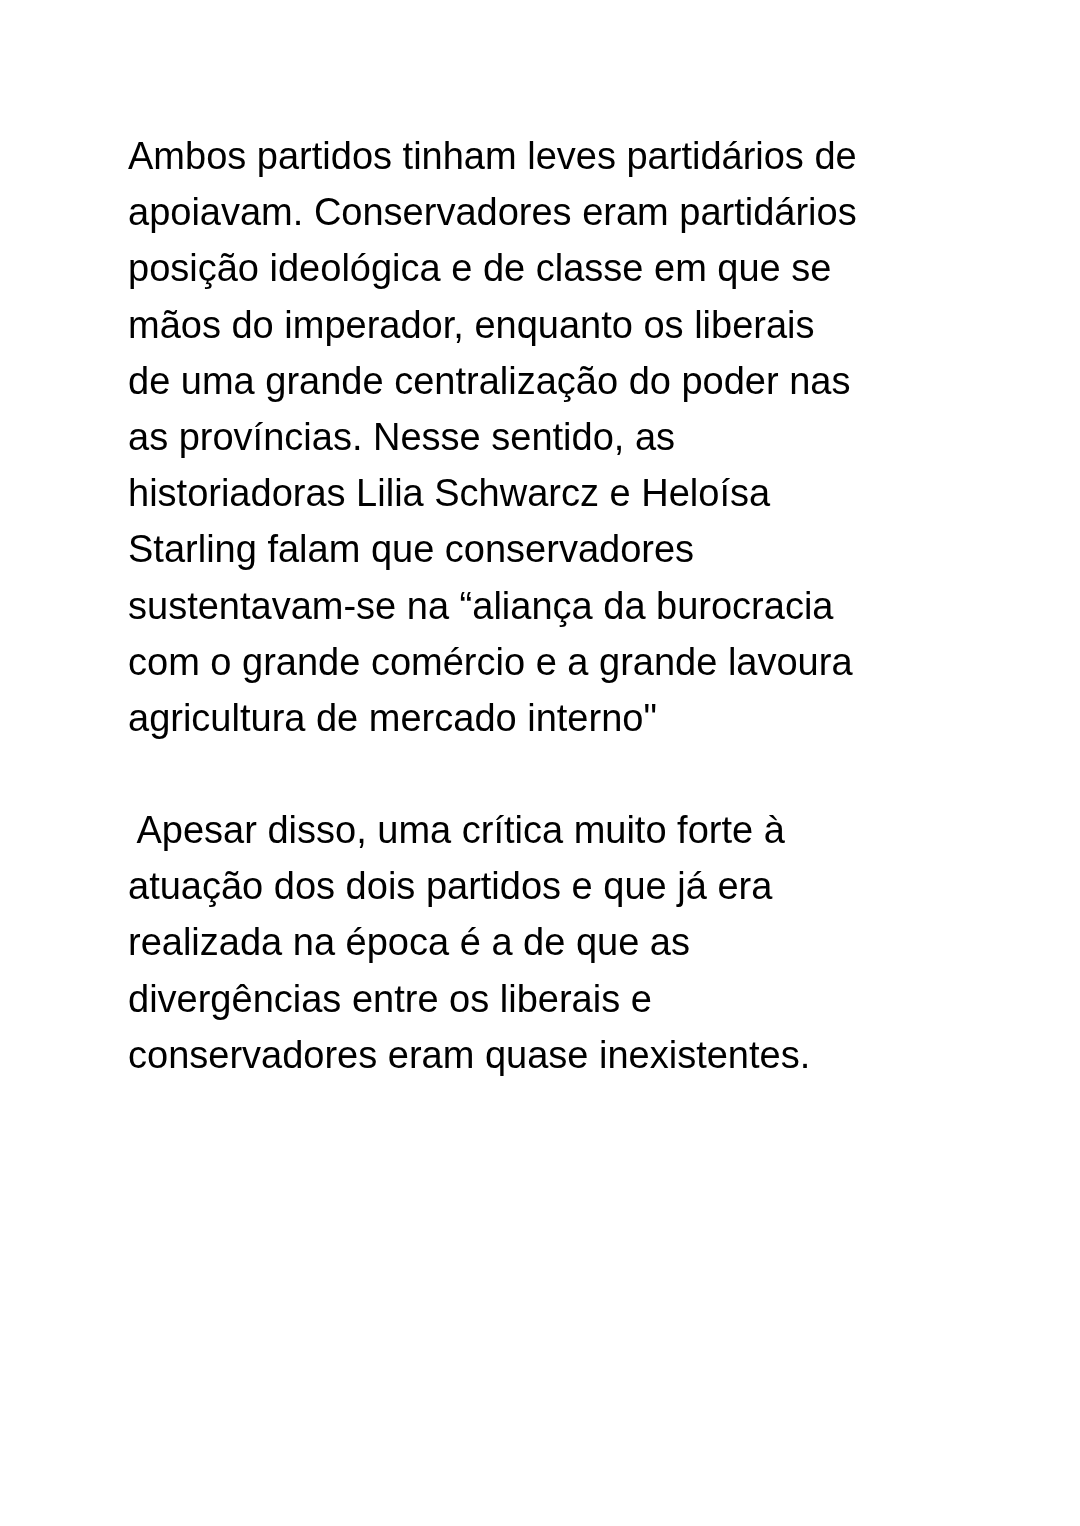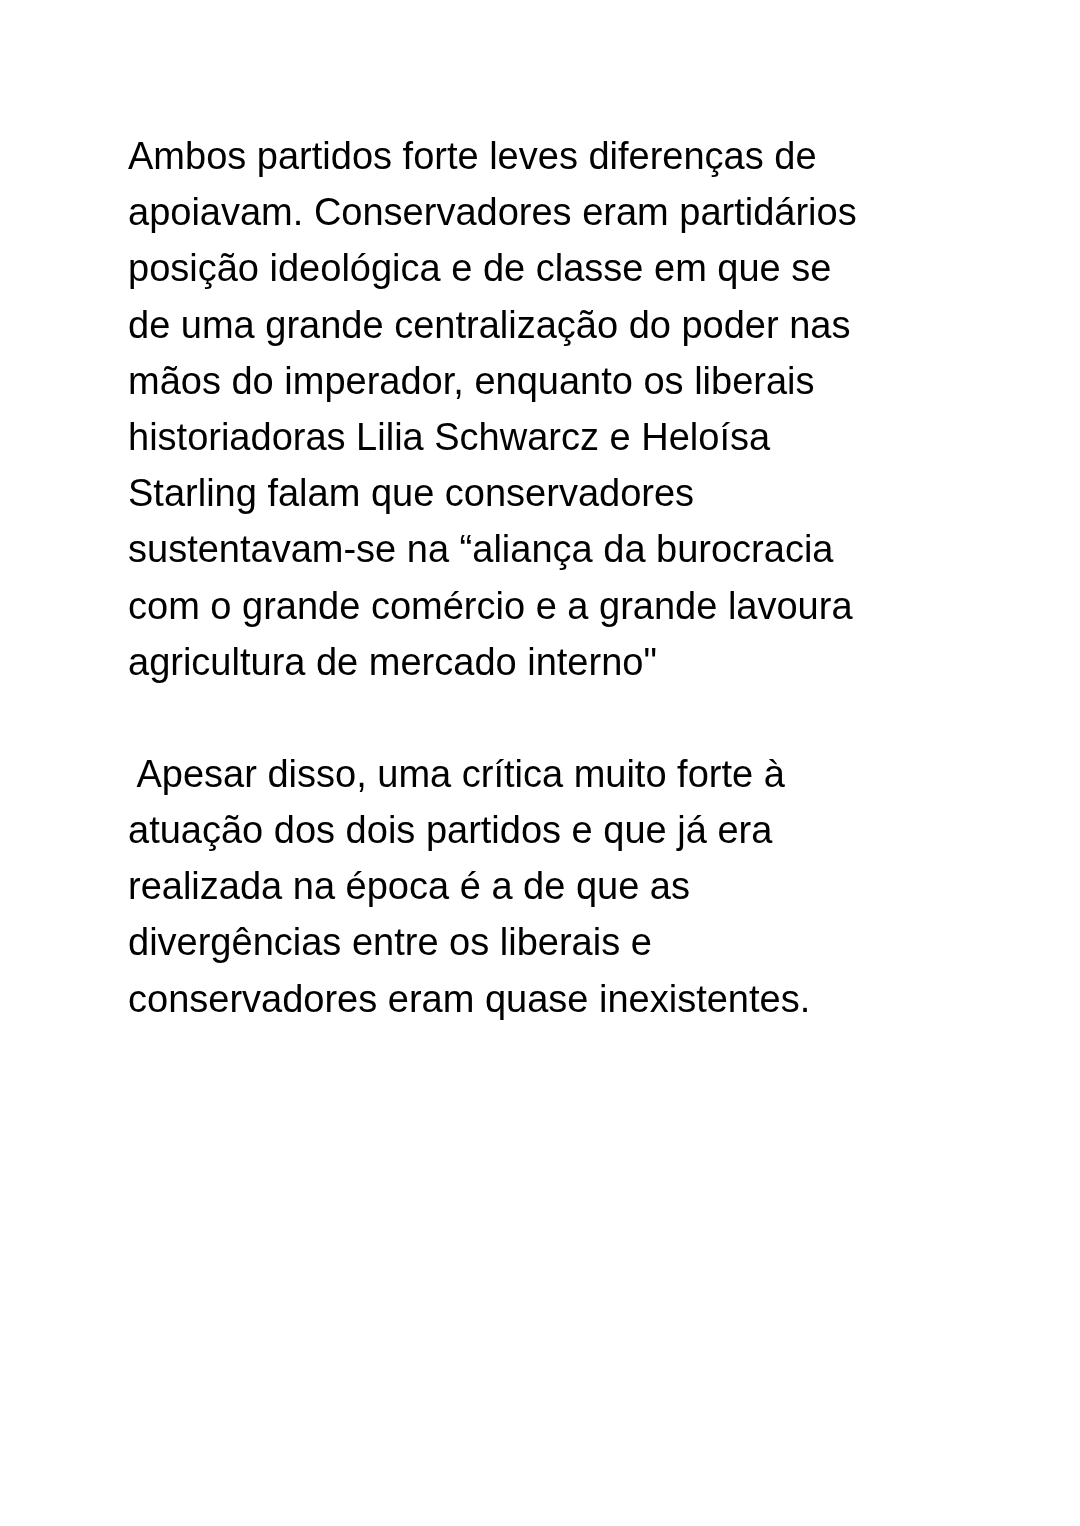--- a/index.html
+++ b/index.html
@@ -33,25 +33,26 @@
     }
     .gap {
       height: 56px;
     }
   </style>
 </head>
 <body>
 
 <div class="page">
   <p class="para">
-    <span class="line">Ambos partidos forte leves diferenças de</span>
+    <span class="line">Ambos partidos tinham leves partidários de</span>
     <span class="line">apoiavam. Conservadores eram partidários</span>
     <span class="line">posição ideológica e de classe em que se</span>
+    <span class="line">mãos do imperador, enquanto os liberais</span>
     <span class="line">de uma grande centralização do poder nas</span>
-    <span class="line">mãos do imperador, enquanto os liberais</span>
+    <span class="line">as províncias. Nesse sentido, as</span>
     <span class="line">historiadoras Lilia Schwarcz e Heloísa</span>
     <span class="line">Starling falam que conservadores</span>
     <span class="line">sustentavam-se na “aliança da burocracia</span>
     <span class="line">com o grande comércio e a grande lavoura</span>
     <span class="line">agricultura de mercado interno"</span>
   </p>
   <div class="gap"></div>
   <p class="para">
     <span class="line"> Apesar disso, uma crítica muito forte à</span>
     <span class="line">atuação dos dois partidos e que já era</span>

